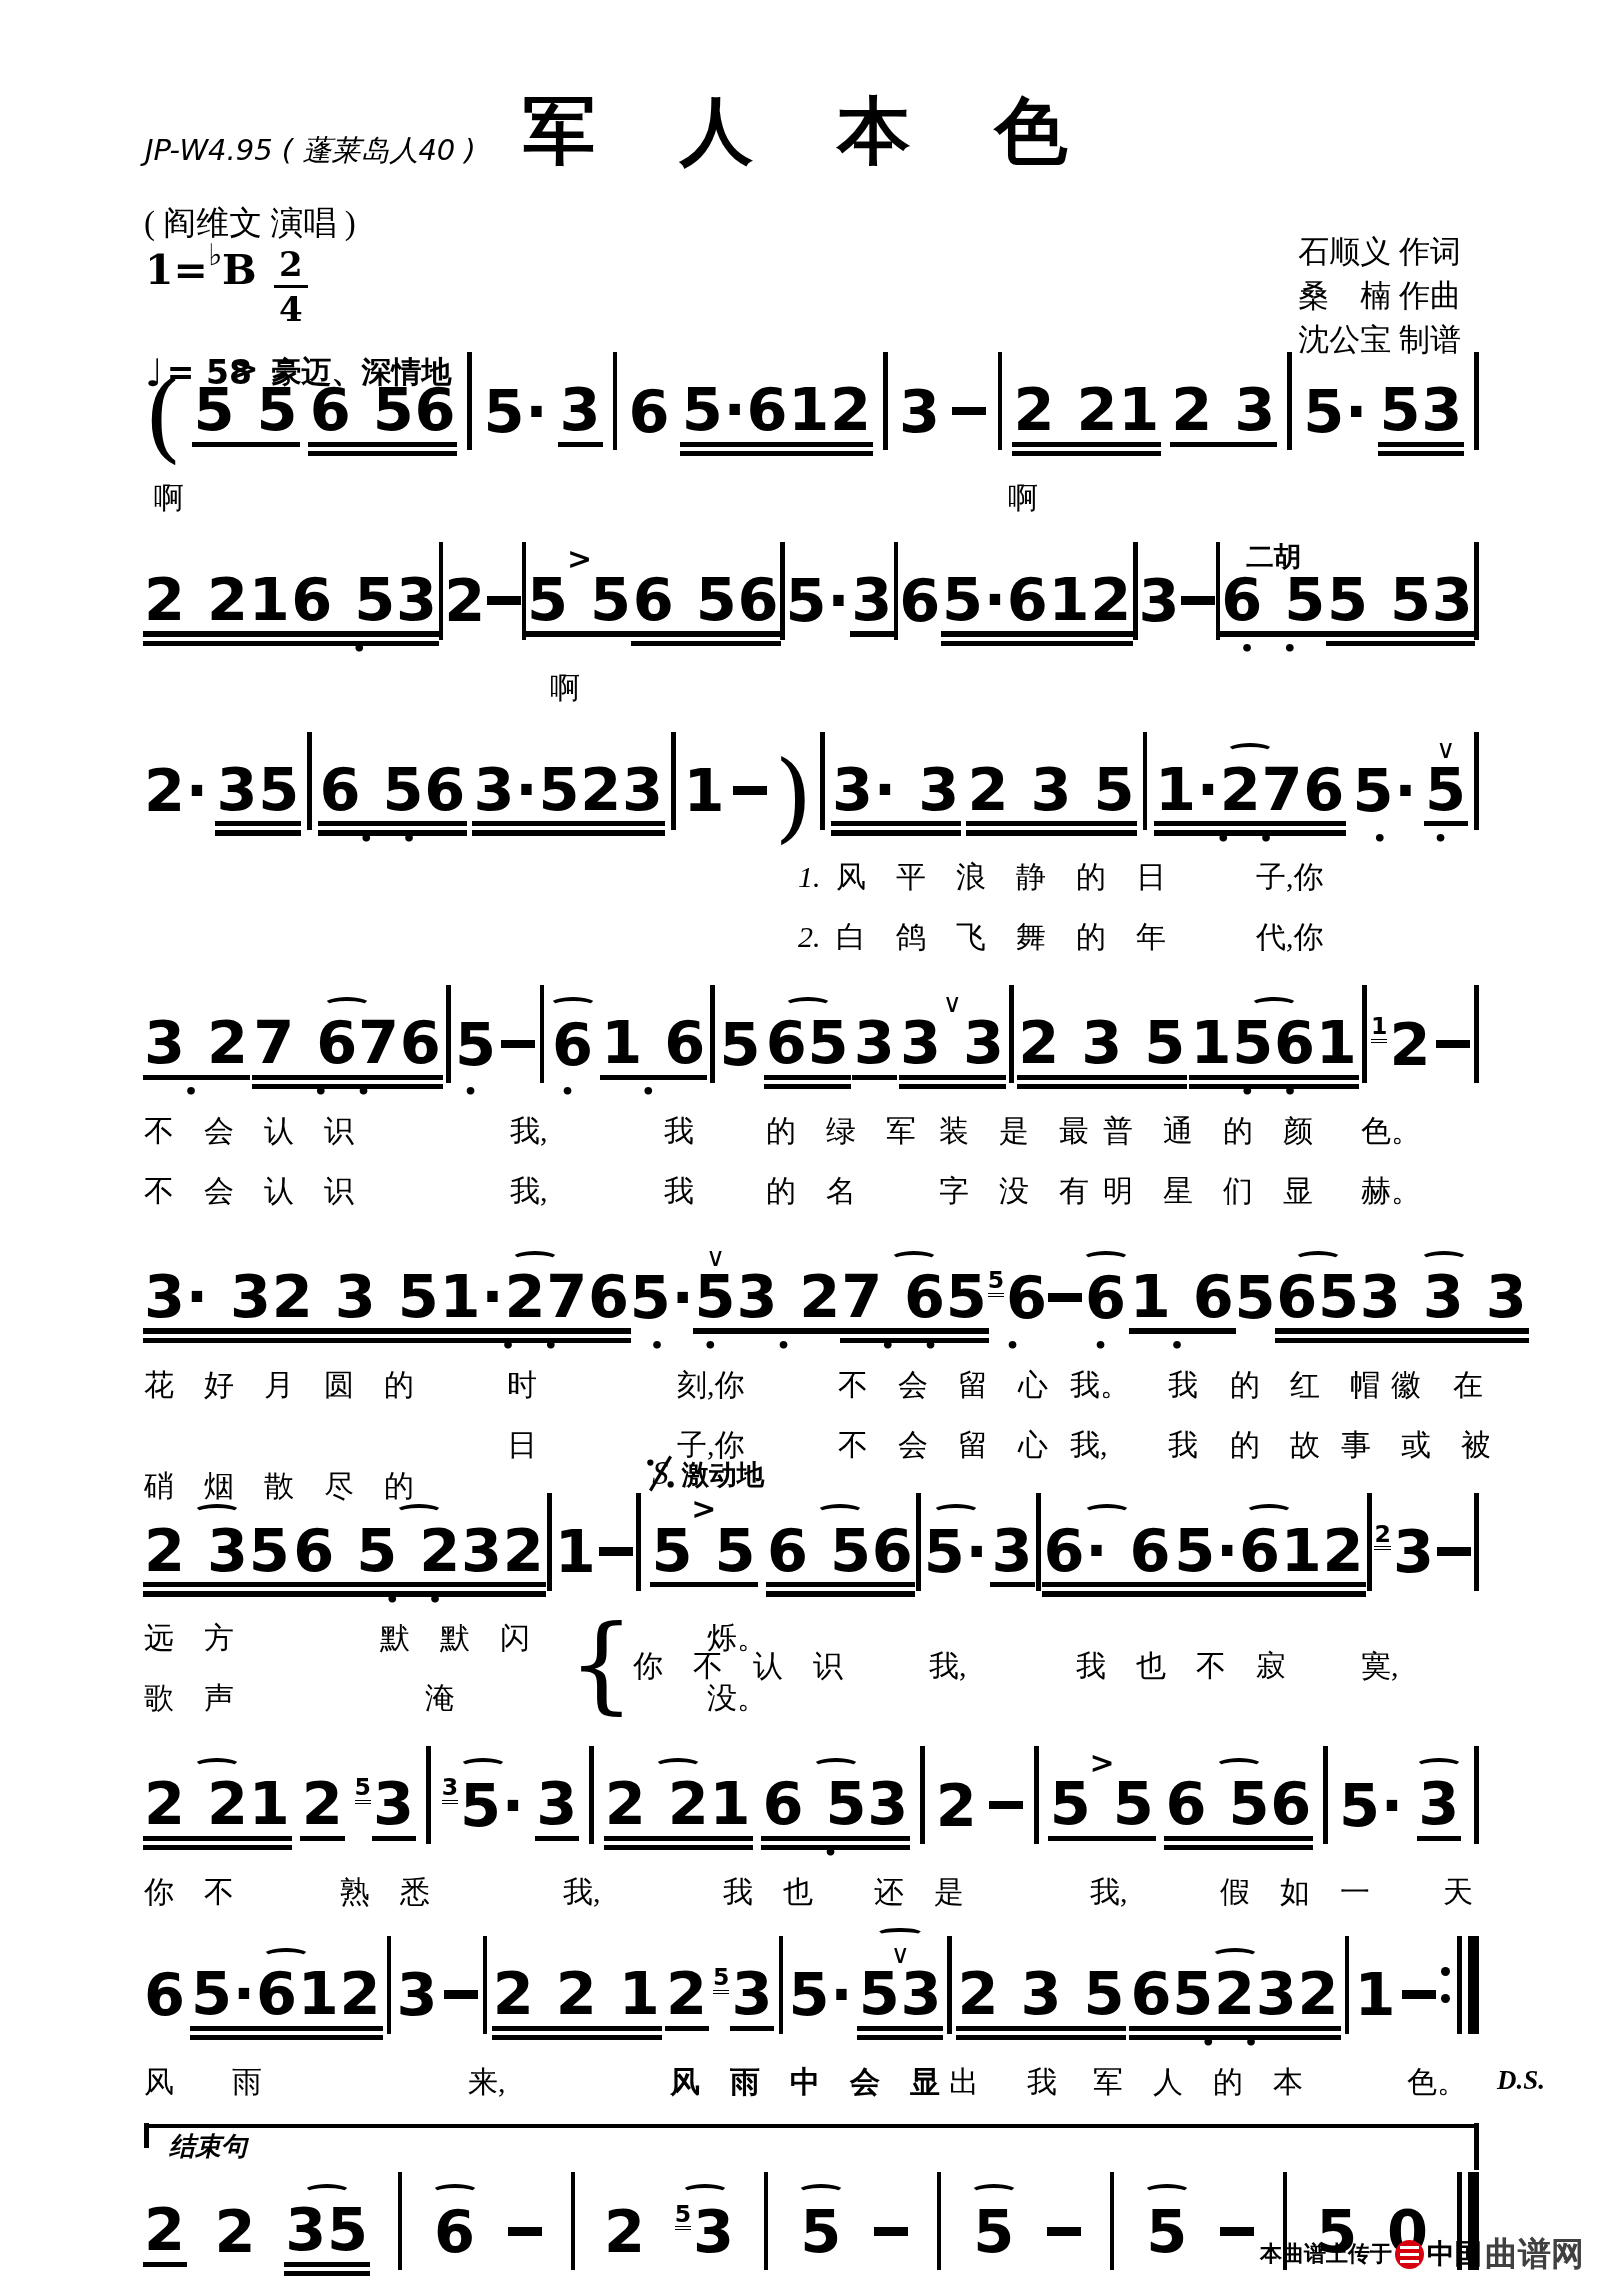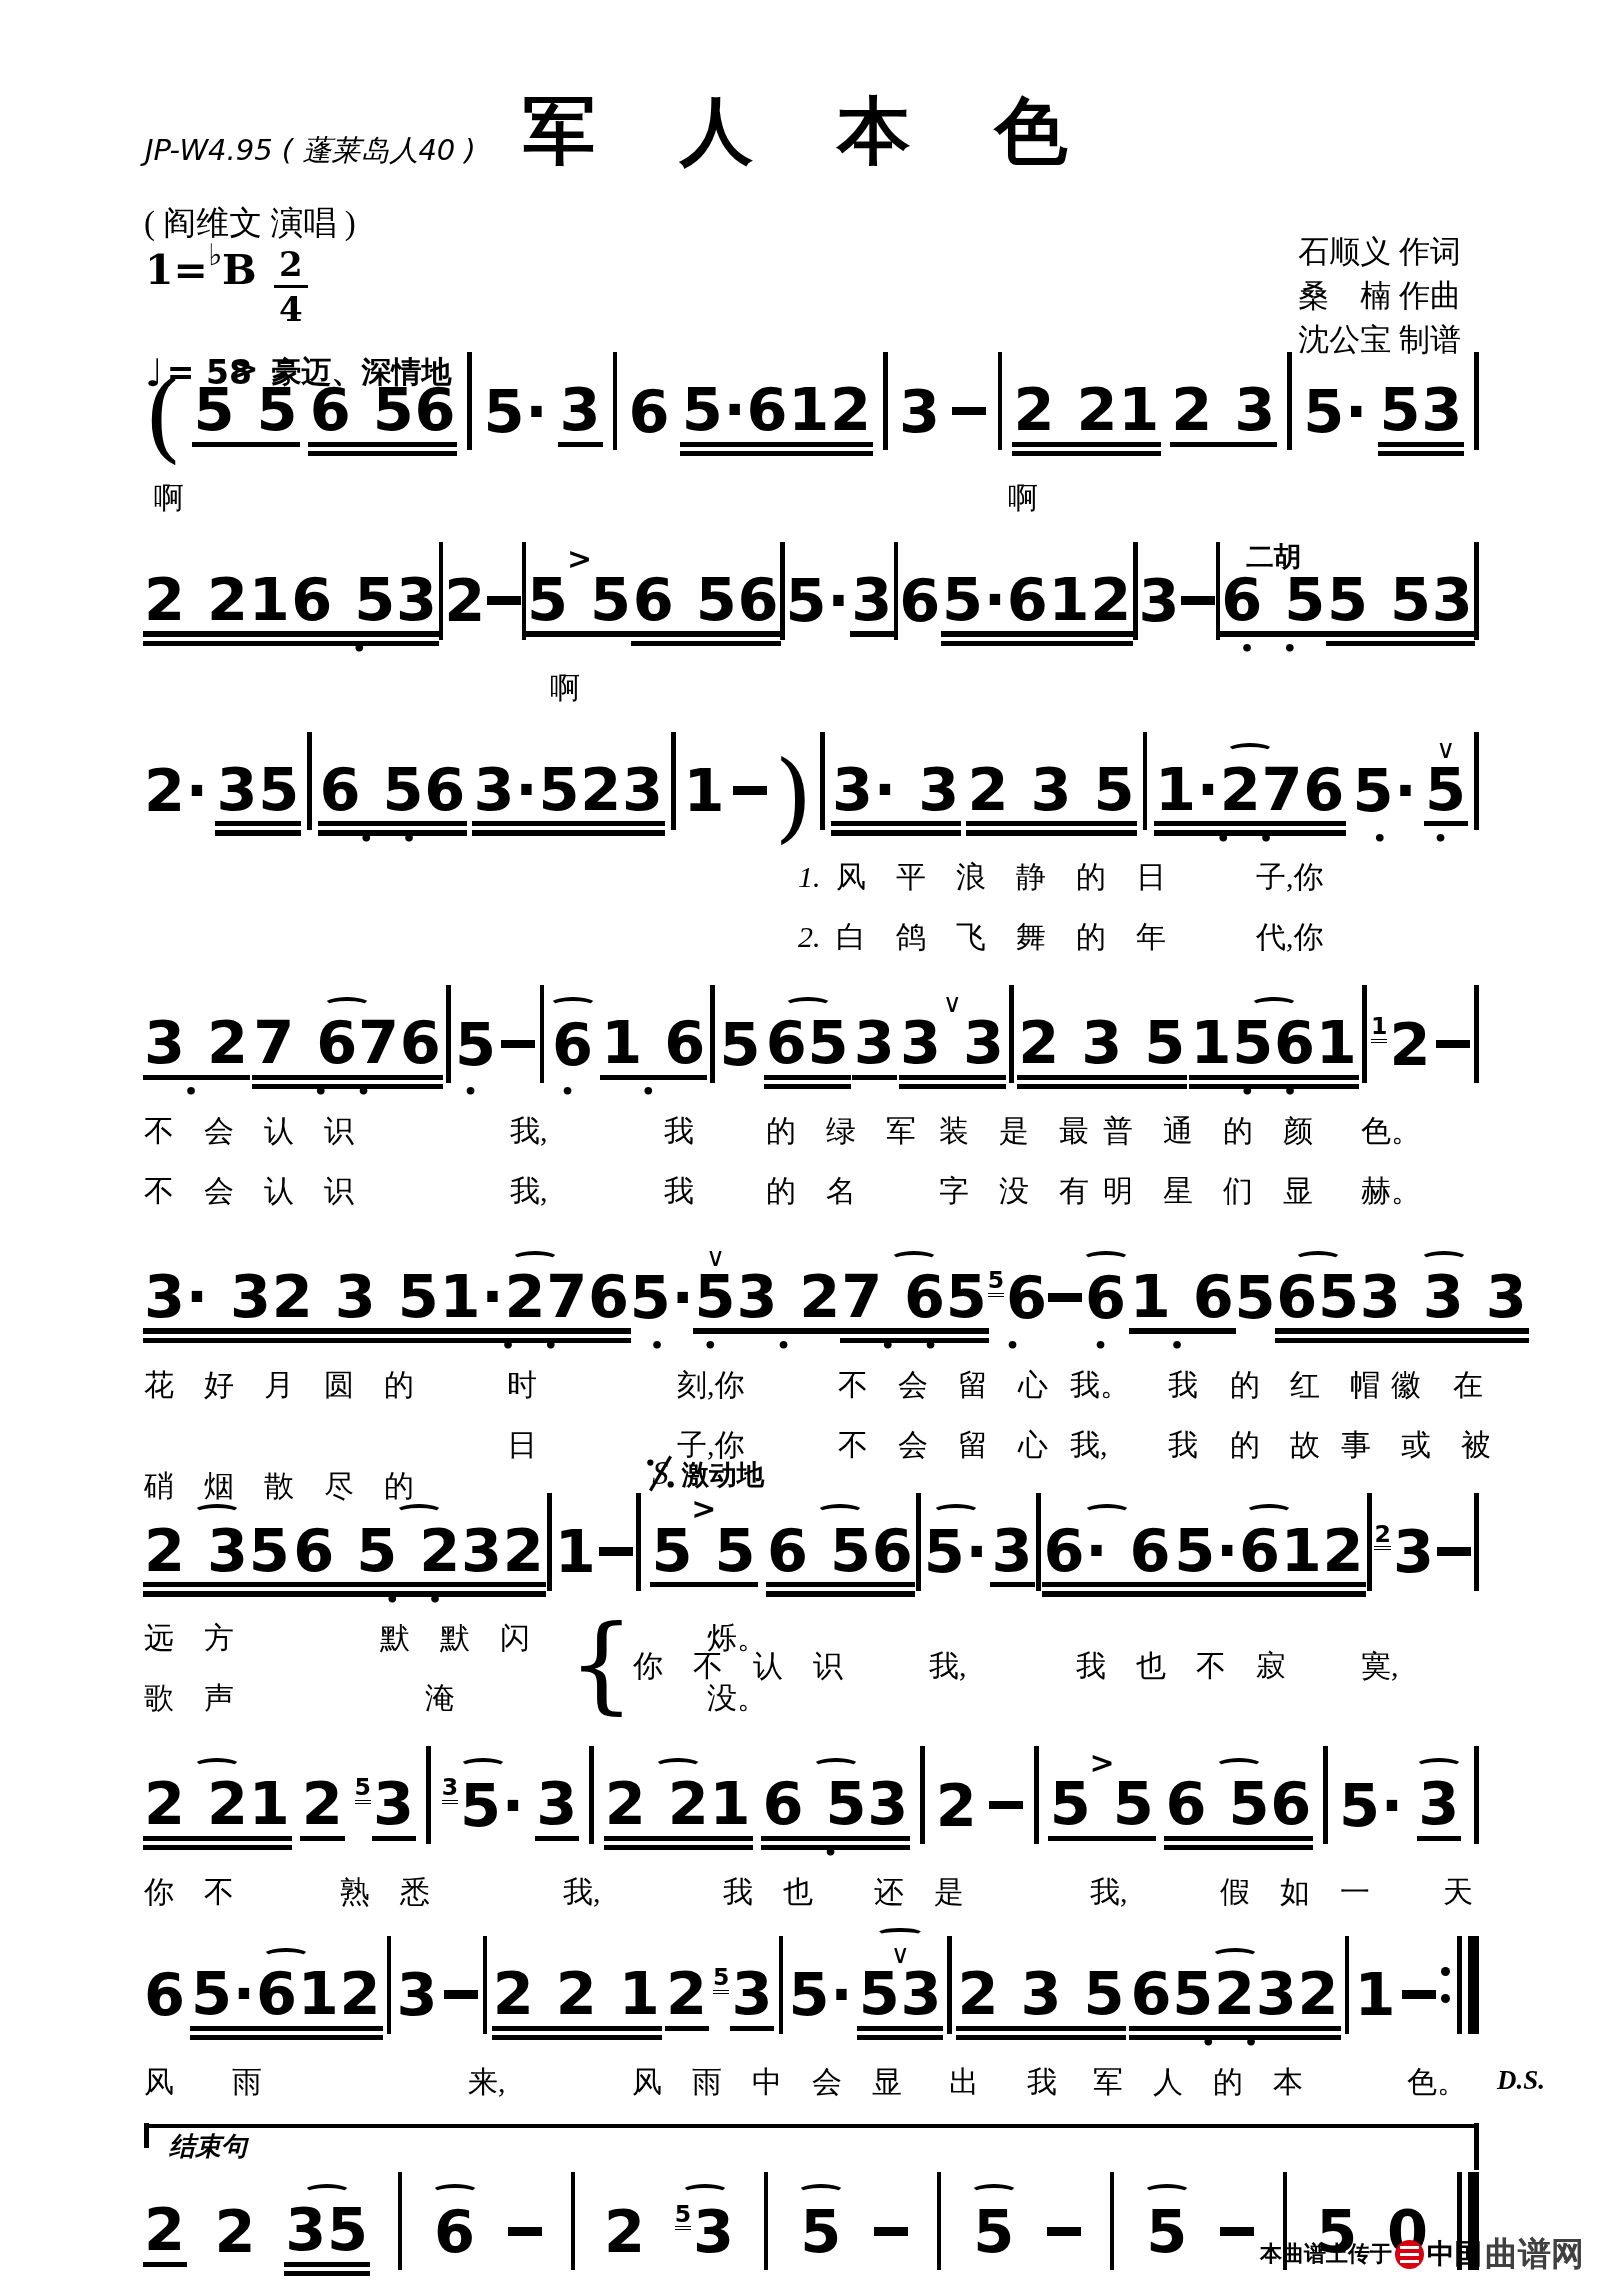--- a/index.html
+++ b/index.html
@@ -1081,21 +1081,21 @@
               <i></i>
             </div>
             <div class="thin"></div>
             <div class="thick"></div>
           </div>
         </div>
         <div class="lyrics" style="height: 51px;">
           <span class="lyric" style="left: 0px; top: 0px;">风</span>
           <span class="lyric" style="left: 88px; top: 0px;">雨</span>
           <span class="lyric" style="left: 324px; top: 0px;">来,</span>
-          <span class="lyric" style="left: 488px; top: 0px;">风　雨　中　会　显</span>
+          <span class="lyric" style="left: 526px; top: 0px; font-weight: bold;">风　雨　中　会　显</span>
           <span class="lyric" style="left: 805px; top: 0px;">出</span>
           <span class="lyric" style="left: 883px; top: 0px;">我</span>
           <span class="lyric" style="left: 949px; top: 0px;">军　人　的　本</span>
           <span class="lyric" style="left: 1263px; top: 0px;">色。</span>
           <span class="lyric ds" style="left: 1353px; top: 0px;">D.S.</span>
         </div>
       </div>
       <div class="endbracket">
         <span class="endlabel">结束句</span>
       </div>

